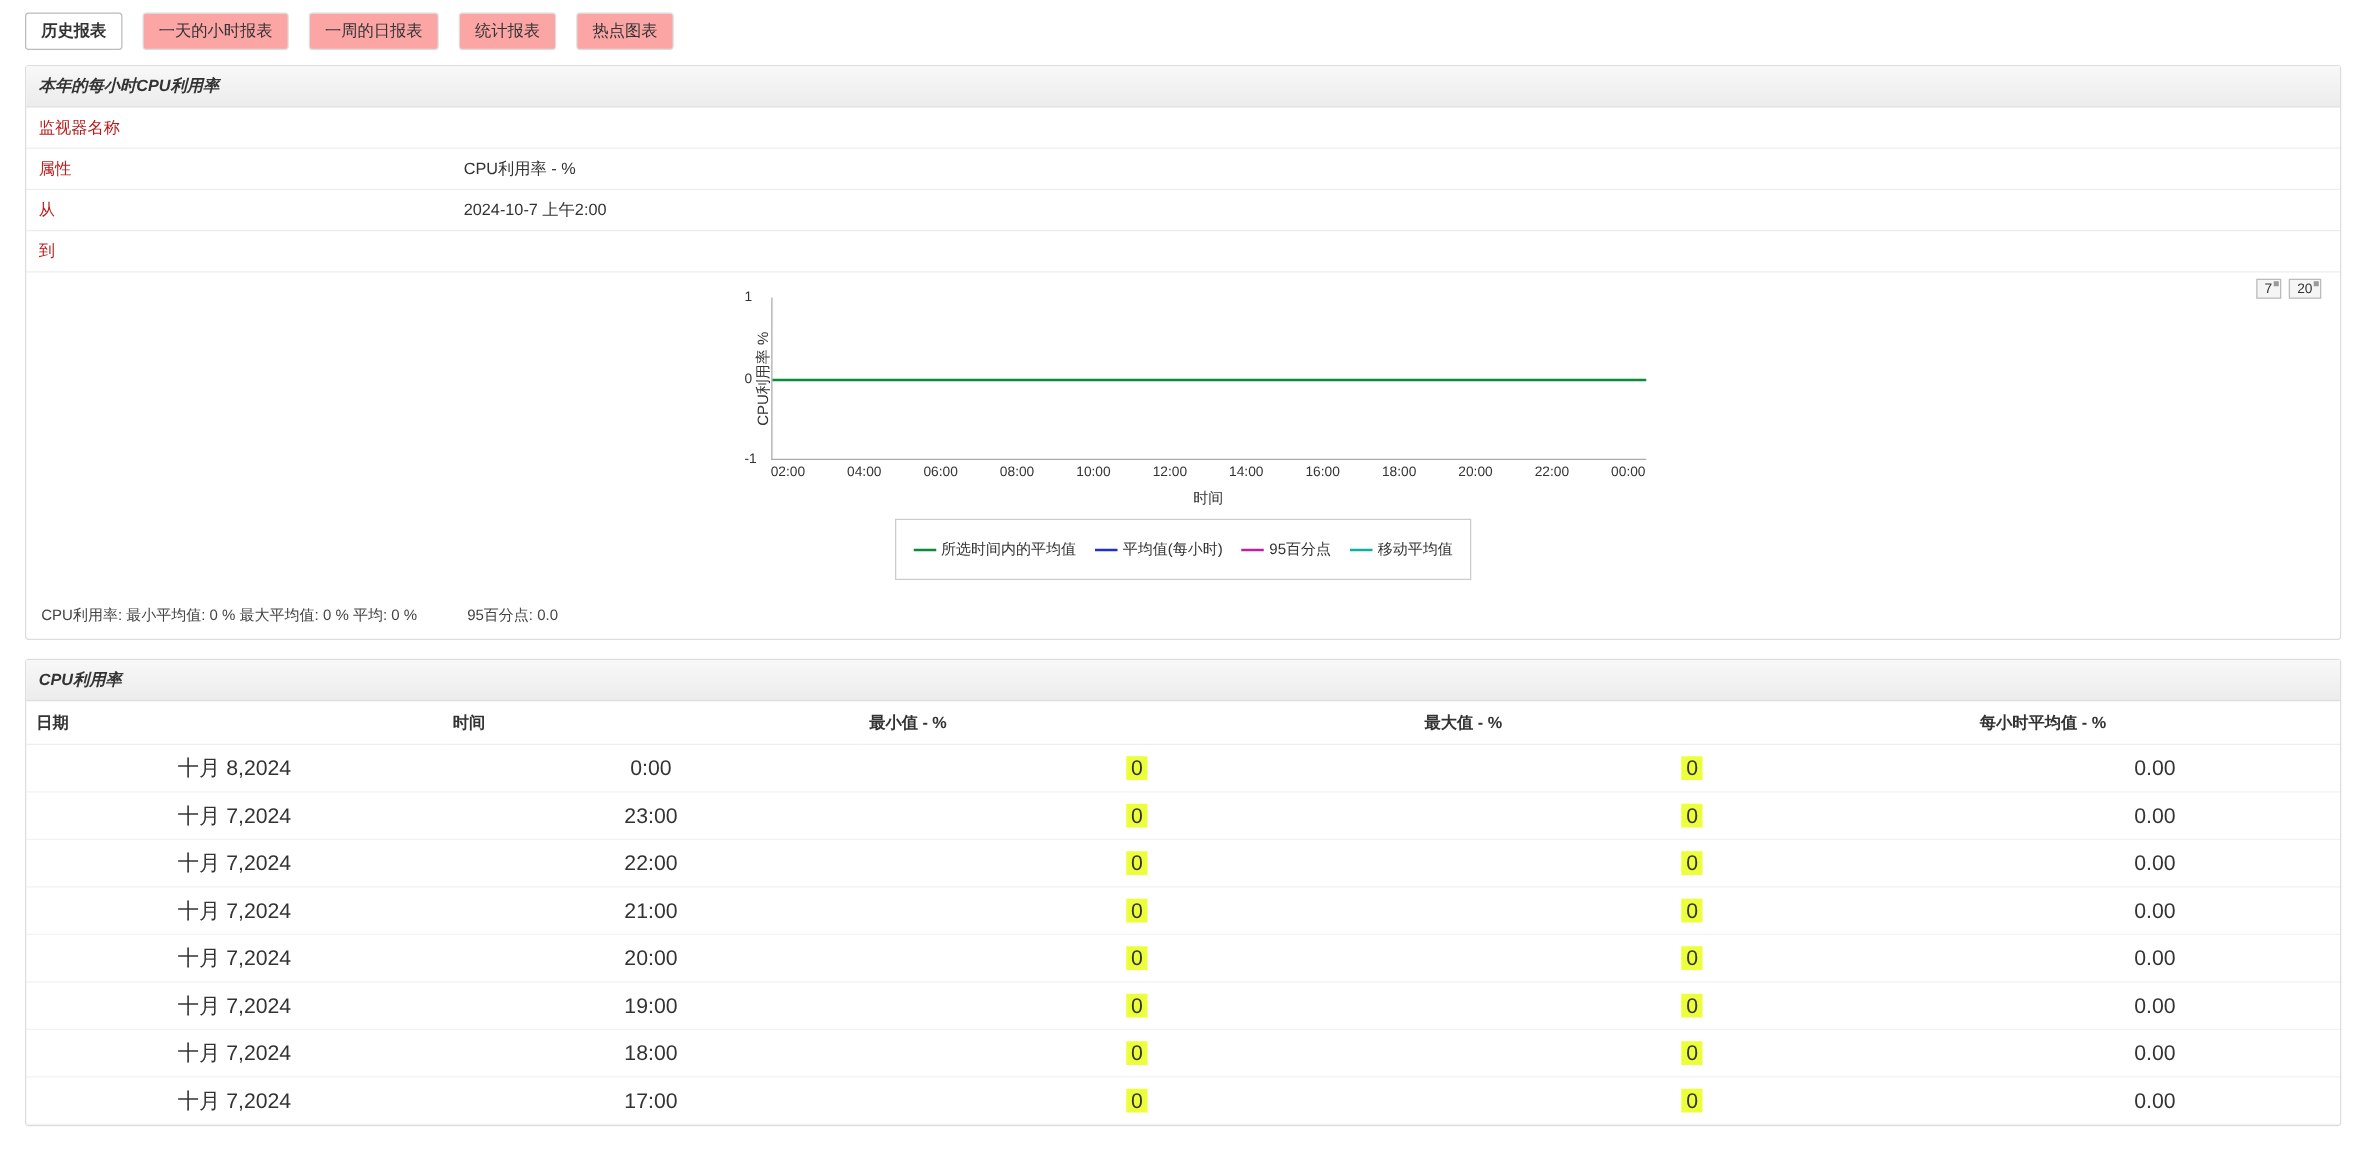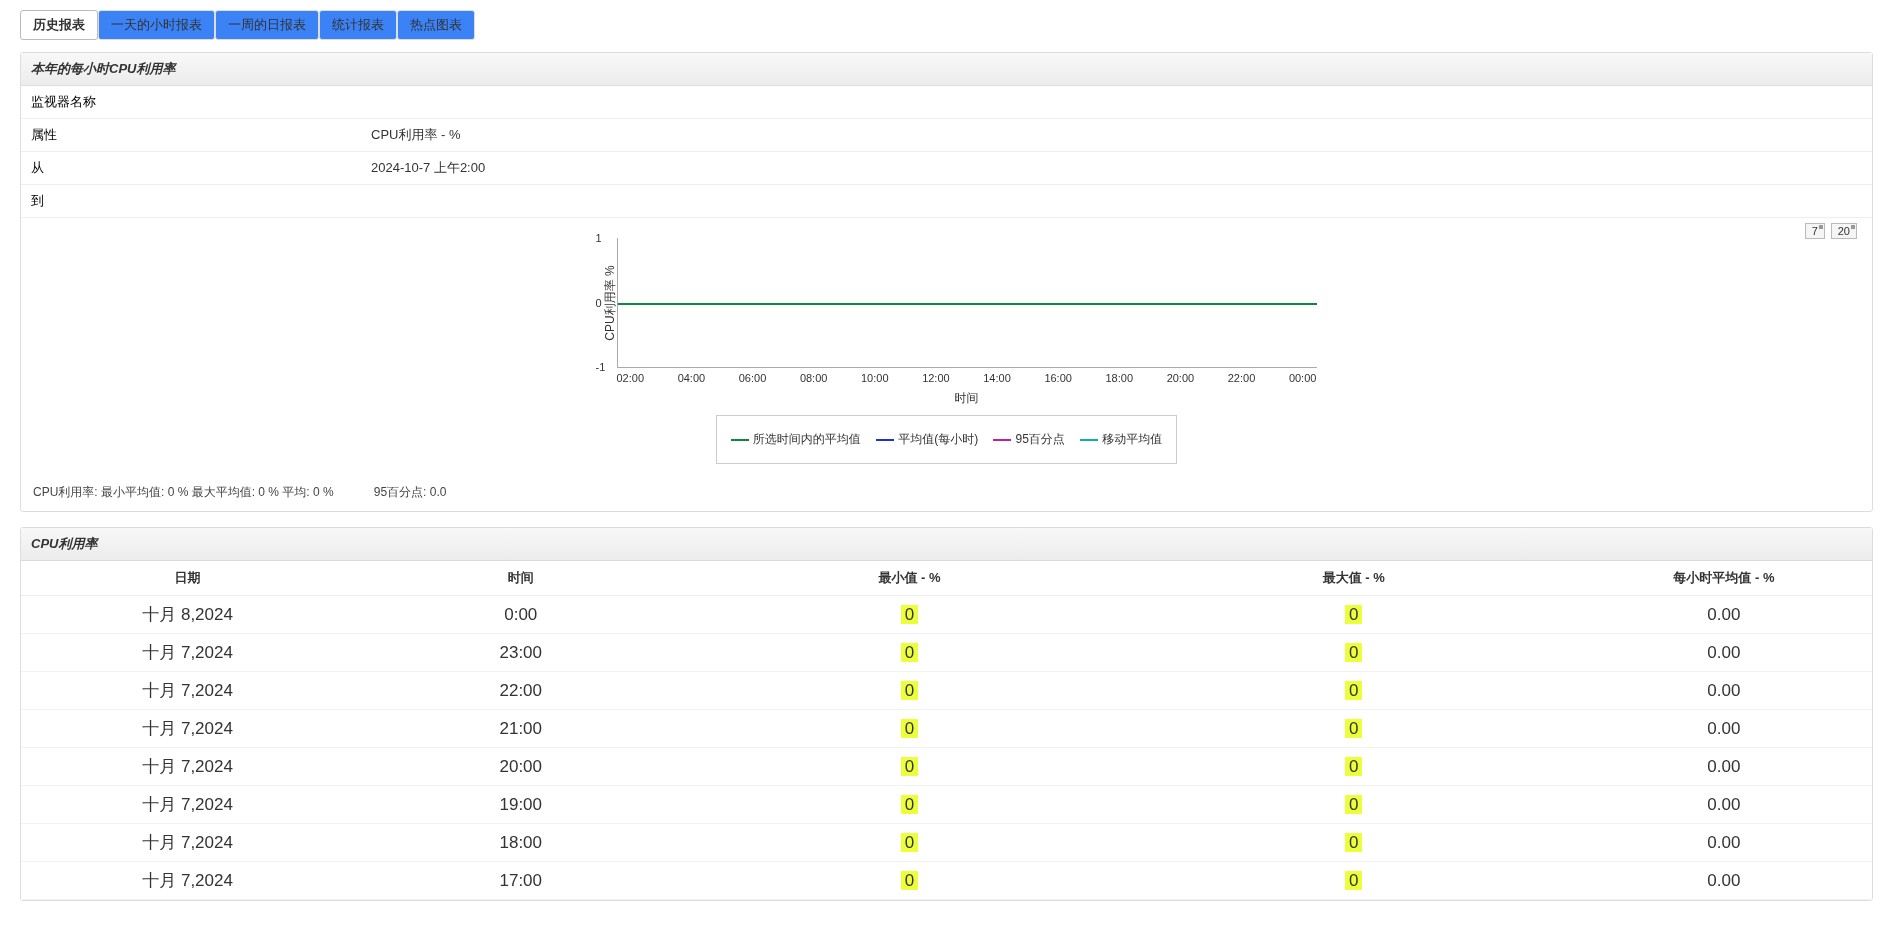--- a/index.html
+++ b/index.html
@@ -1,23 +1,23 @@
 <!DOCTYPE html>
 <html><head>
 <meta charset="utf-8">
 <style>
 * { box-sizing: border-box; margin: 0; padding: 0; }
 body { font-family: Arial, "Microsoft YaHei", sans-serif; font-size: 13px; color: #333; background: #fff; padding: 10px 20px; }
-.tabs { display: flex; gap: 0; margin-bottom: 12px; }
-.tab { padding: 5px 12px; background: #3b82f6; border: 1px solid #ddd; border-radius: 3px; cursor: pointer; color: #333; }
+.tabs { display: flex; gap: 16px; margin-bottom: 12px; }
+.tab { padding: 5px 12px; background: #fca5a5; border: 1px solid #ddd; border-radius: 3px; cursor: pointer; color: #333; }
 .tab.active { background: #fff; border: 1px solid #bbb; font-weight: bold; }
 .panel { border: 1px solid #ddd; border-radius: 3px; margin-bottom: 15px; }
 .panel-header { background: linear-gradient(#f8f8f8,#ececec); border-bottom: 1px solid #ddd; padding: 7px 10px; font-weight: bold; font-size: 13px; font-style: italic; }
 .info-row { display: flex; border-bottom: 1px solid #eee; }
-.info-label { width: 340px; padding: 7px 10px; color: #000000; }
+.info-label { width: 340px; padding: 7px 10px; color: #b91c1c; }
 .info-value { flex: 1; padding: 7px 10px; color: #333; }
 .mini-icons { display: inline-flex; gap: 2px; margin-left: 8px; vertical-align: middle; border:1px solid #ccc; padding:1px 3px; border-radius:3px; background:#fafafa;}
 .mini-icons span { width: 12px; height: 12px; display:inline-block; }
 .ic-bar { background: linear-gradient(90deg,#f90 33%,#6c3 33% 66%,#39f 66%); }
 .ic-line { background: linear-gradient(#fff 40%, #d33 40% 60%, #fff 60%); }
 .ic-grid { background: repeating-linear-gradient(#3af 0 2px,#fff 2px 4px); border:1px solid #3af;}
 .chart-wrap { position: relative; padding: 10px 20px; }
 .range-btns { position: absolute; right: 15px; top: 5px; display:flex; gap:6px;}
 .range-btn { border:1px solid #bbb; background:#f5f5f5; padding:1px 6px; font-size:11px; cursor:pointer; position:relative;}
 .range-btn::after{content:"";position:absolute;top:1px;right:1px;width:4px;height:4px;background:#999;}
@@ -28,21 +28,21 @@
 .yt-1{top:0%} .yt-0{top:50%} .yt-n1{top:100%}
 .xticks { display:flex; justify-content:space-between; width:700px; margin-left:50px; font-size:11px; margin-top:4px;}
 .xaxis-label{ text-align:center; margin-top:6px; font-size:12px; margin-left:50px; width:700px;}
 .line-zero{ position:absolute; top:50%; left:0; width:100%; height:2px; background:#0a8a3a;}
 .legend{ text-align:center; margin-top:8px; font-size:12px; border:1px solid #ccc; display:inline-block; padding:3px 8px;}
 .legend-wrap{text-align:center; width:760px; margin:0 auto;}
 .lg-item{display:inline-flex; align-items:center; gap:4px; margin:12px 6px;}
 .lg-sw{width:18px;height:2px;display:inline-block;}
 .stats-row{ padding:10px 12px; font-size:12px; color:#444; display:flex; gap:40px;}
 .data-table{ width:100%; border-collapse:collapse;}
-.data-table th{ text-align:center; padding:8px; font-weight:bold; border-bottom:1px solid #eee; font-size:13px;}
+.data-table th{ text-align:left; padding:8px; font-weight:bold; border-bottom:1px solid #eee; font-size:13px;}
 .data-table td{ text-align:center; padding:7px; border-bottom:1px solid #f2f2f2; font-size:17px;}
 .hl{ background:#ecff3a; padding:0 4px;}
 </style>
 </head>
 <body>
 
 <div class="tabs">
   <div class="tab active">历史报表</div>
   <div class="tab">一天的小时报表</div>
   <div class="tab">一周的日报表</div>

